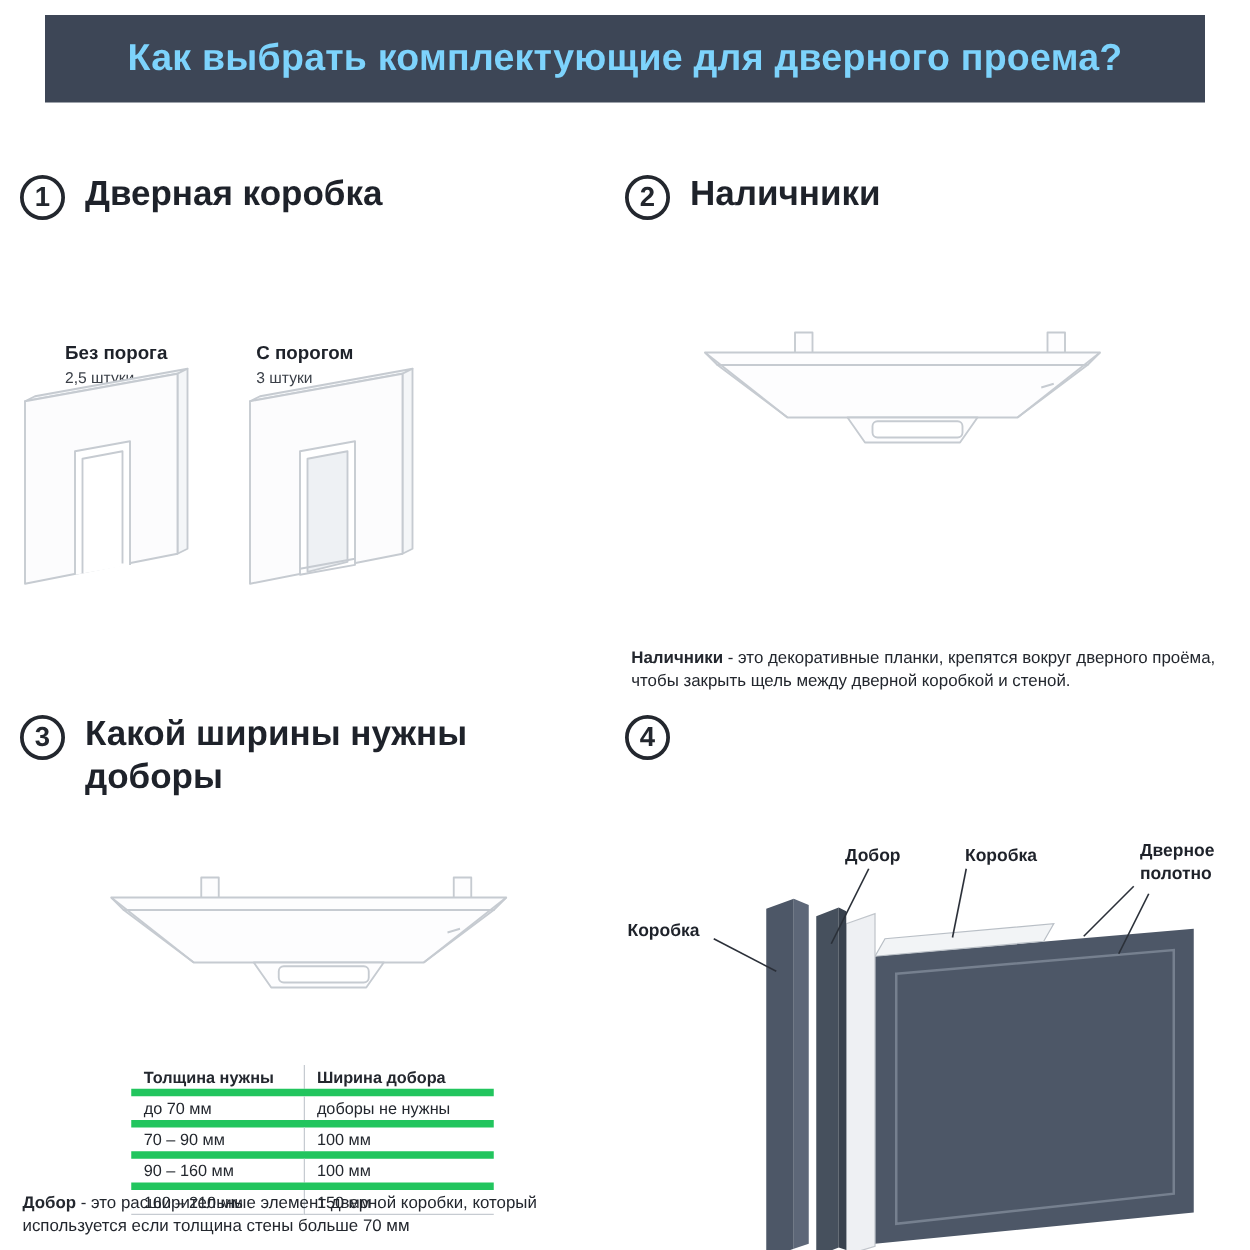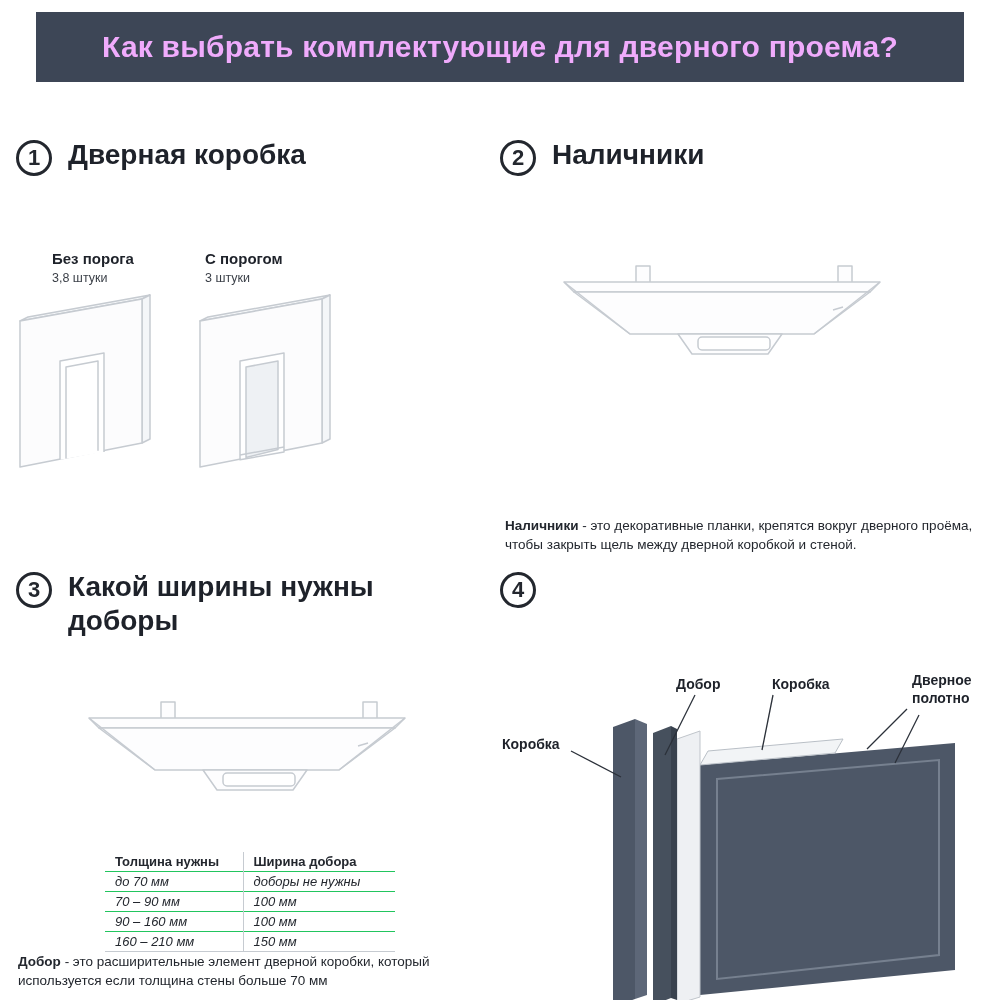--- a/index.html
+++ b/index.html
@@ -3,59 +3,59 @@
 <meta charset="utf-8">
 <style>
   * { margin:0; padding:0; box-sizing:border-box; }
   html,body { background:#ffffff; }
   body { font-family:"Liberation Sans", sans-serif; color:#23272e; }
   .page { position:relative; width:1000px; height:1000px; background:#ffffff; overflow:hidden; }
   .abs { position:absolute; }
 
   .banner { position:absolute; left:36px; top:12px; width:928px; height:70px;
             background:#3d4656; display:flex; align-items:center; justify-content:center; }
-  .banner h1 { color:#f0abfc; font-size:30px; font-weight:700; letter-spacing:.2px; text-align:left; }
+  .banner h1 { color:#7dd3fc; font-size:30px; font-weight:700; letter-spacing:.2px; text-align:left; }
 
   .sec-head { position:absolute; display:flex; align-items:flex-start; gap:16px; }
   .num-circle { flex:0 0 auto; width:36px; height:36px; border:3px solid #23272e; border-radius:50%;
                 display:flex; align-items:center; justify-content:center;
                 font-size:22px; font-weight:700; color:#23272e; margin-top:2px; }
   .sec-title { font-size:28px; font-weight:700; color:#1e222a; line-height:1.2; }
 
-  .opt-label { font-size:15px; font-weight:700; color:#1e222a; }
+  .opt-label { font-size:15px; font-weight:700; color:#1e222a;margin-top:24px; }
   .opt-qty   { font-size:12.5px; color:#3a3f47; margin-top:4px; }
 
   .body-text { font-size:13.5px; line-height:1.42; color:#23272e; }
 
   table.dims { border-collapse:collapse; font-size:13px; color:#23272e; border-bottom:1px solid #c6cbd1; }
   table.dims th, table.dims td { text-align:left; padding:2px 10px; height:17px; }
   table.dims th { font-weight:700; width:138px; }
   table.dims td { width:138px; }
   table.dims th:last-child, table.dims td:last-child { border-left:1px solid #c6cbd1; width:152px; }
-  table.dims tbody td { border-top:1px solid #22c55e;font-style:italic; }
+  table.dims tbody td { border-top:6px solid #22c55e; }
 
   .lbl { position:absolute; font-size:14px; font-weight:700; color:#1e222a; line-height:1.25; }
 </style>
 </head>
 <body>
 
 <div class="page">
 
   <header class="banner">
     <h1>Как выбрать комплектующие для дверного проема?</h1>
   </header>
 
   <div class="sec-head" style="left:16px; top:138px;">
     <div class="num-circle">1</div>
     <div class="sec-title">Дверная коробка</div>
   </div>
 
   <div class="abs" style="left:52px; top:250px;">
     <div class="opt-label">Без порога</div>
-    <div class="opt-qty">3,8 штуки</div>
+    <div class="opt-qty">2,5 штуки</div>
   </div>
 
   <div class="abs" style="left:205px; top:250px;">
     <div class="opt-label">С порогом</div>
     <div class="opt-qty">3 штуки</div>
   </div>
 
   <svg class="abs" style="left:12px; top:281px;" width="160" height="200" viewBox="0 0 160 200">
     <g stroke="#c6cbd1" stroke-width="1.5" fill="#fcfcfd" stroke-linejoin="round">
       <polygon points="8,40 130,18 138,14 16,36" fill="#f4f6f8"></polygon>

